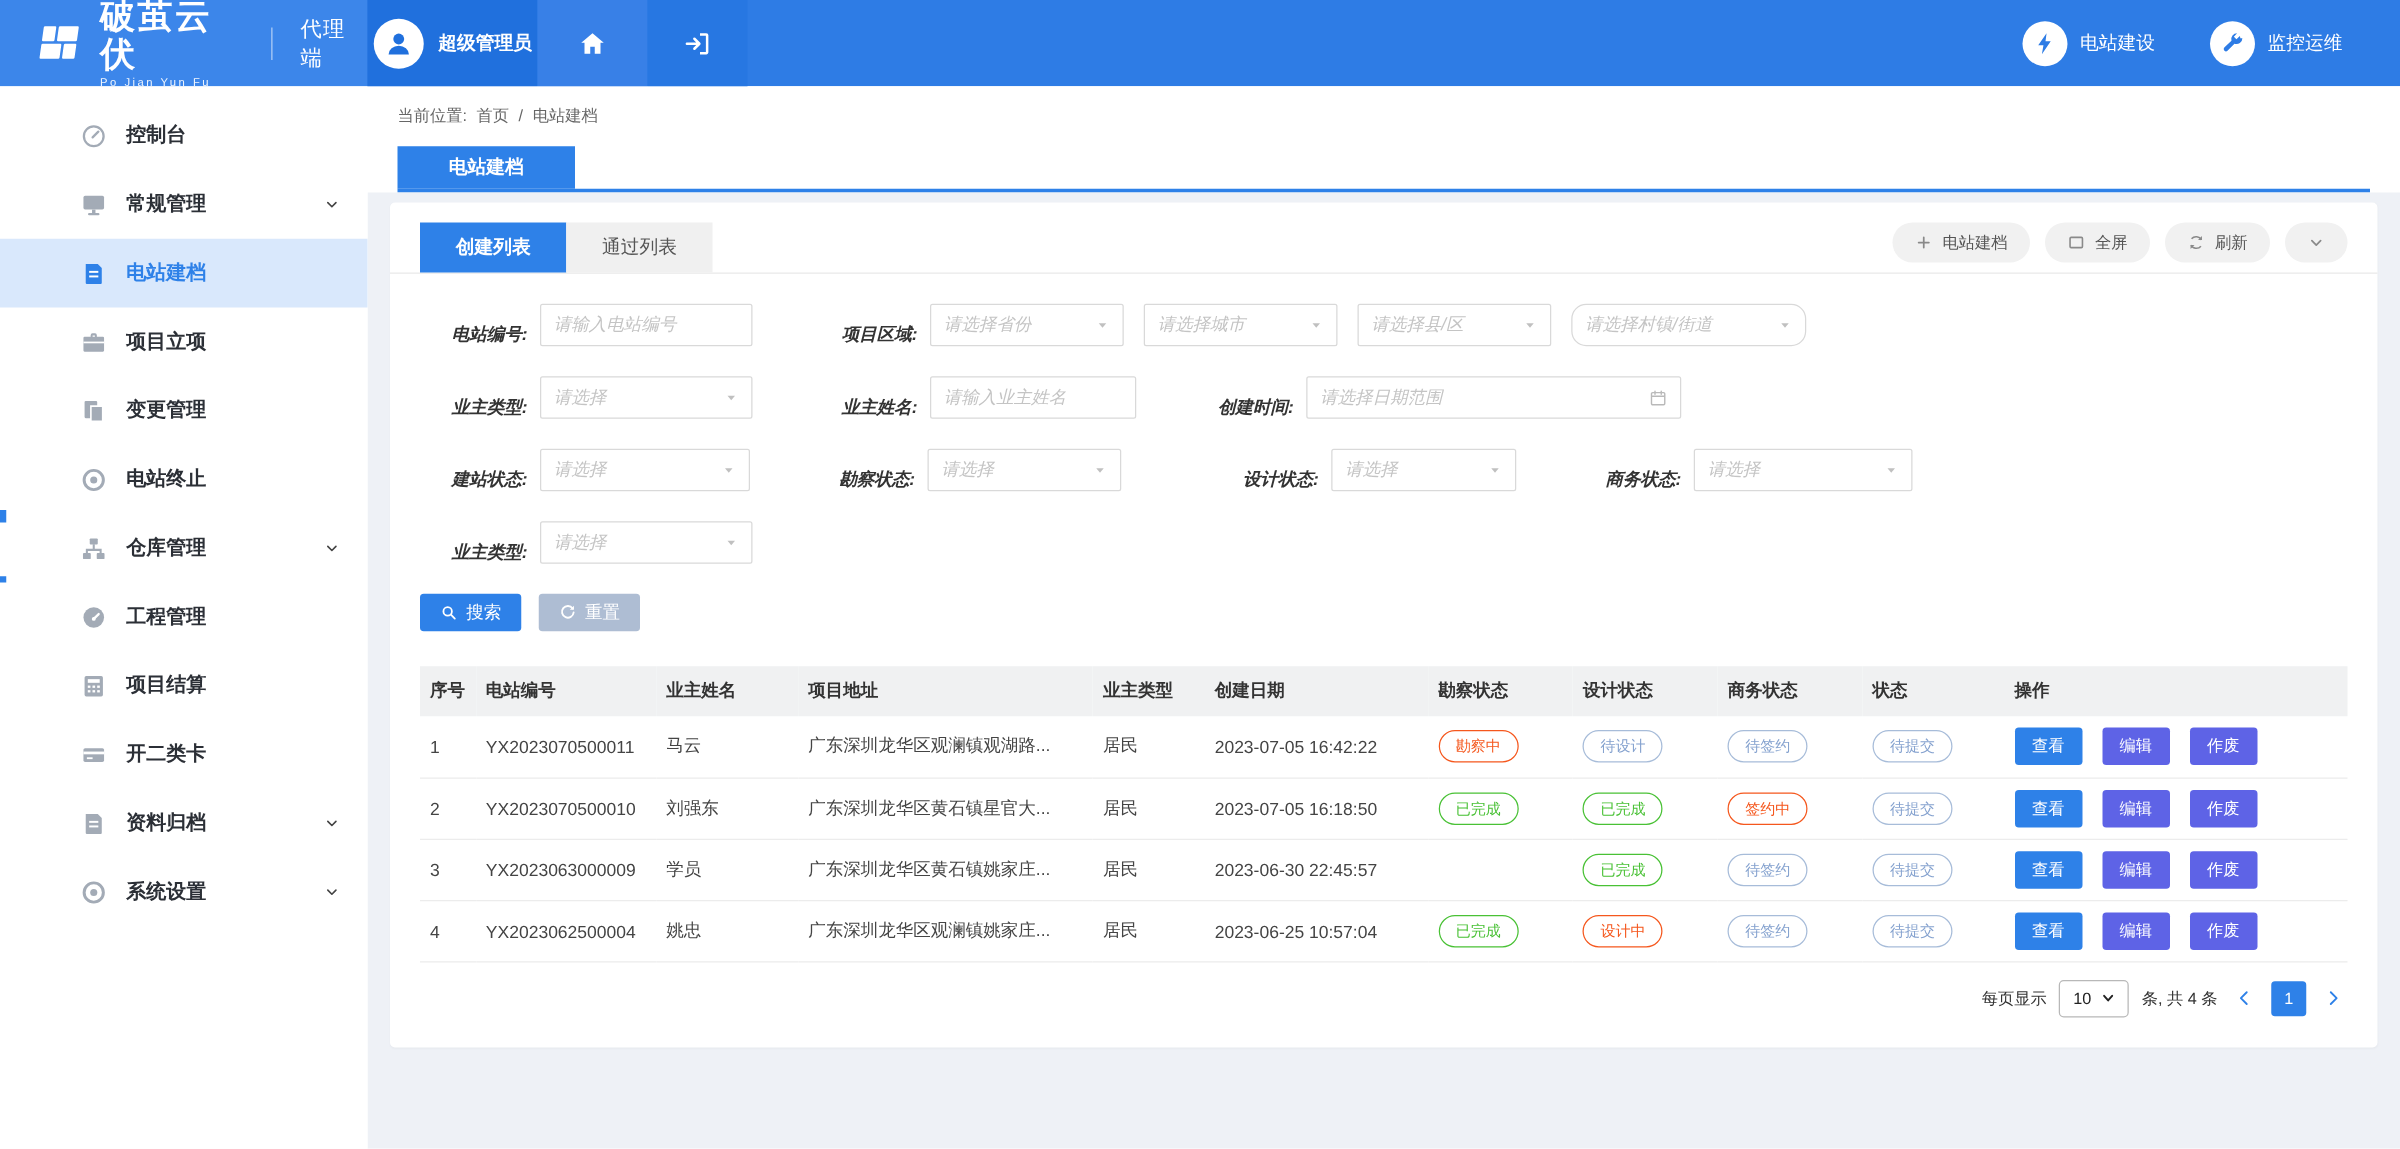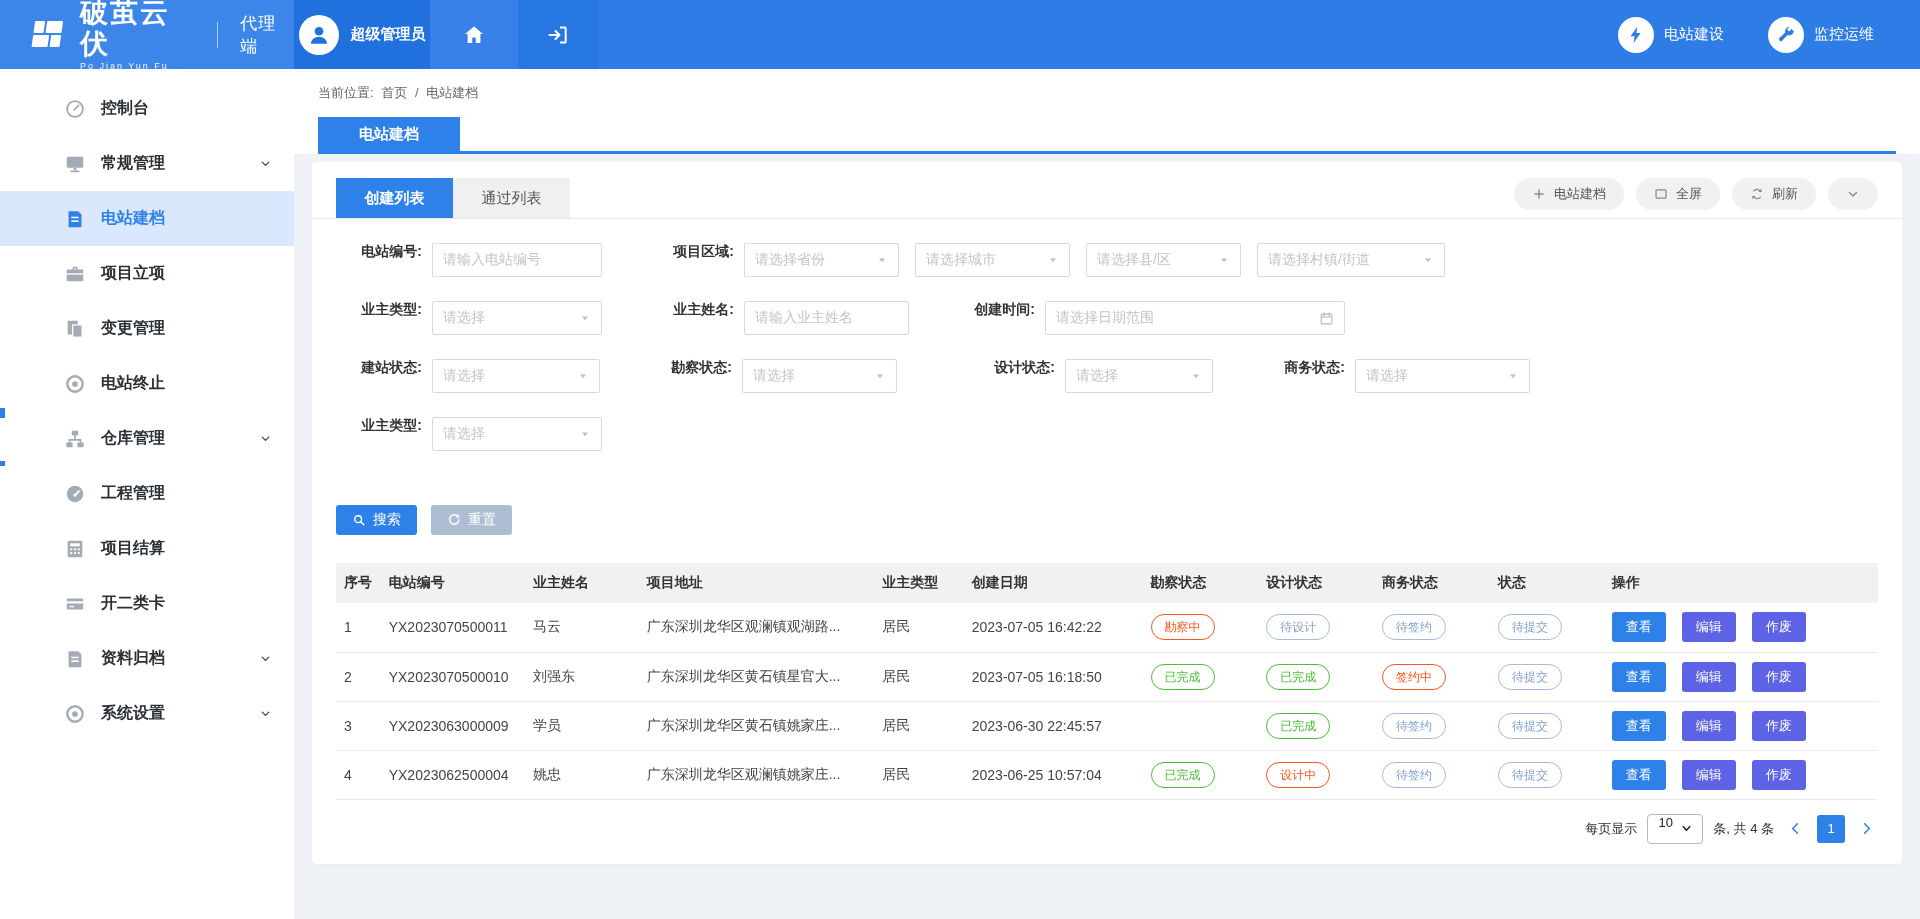--- a/index.html
+++ b/index.html
@@ -58,45 +58,45 @@
   .list-tabs{display:flex;}
   .list-tab{width:117px;height:40px;line-height:40px;text-align:center;font-size:15px;background:#f0f0f0;color:#555;cursor:pointer;}
   .list-tab.active{background:var(--primary);color:#fff;font-weight:700;}
   .head-actions{display:flex;gap:12px;margin-bottom:8px;}
   .pill-btn{display:flex;align-items:center;gap:8px;height:32px;padding:0 18px;border:none;border-radius:16px;background:#f1f1f1;color:#555;font-size:13px;cursor:pointer;font-family:inherit;}
   .pill-btn .ic{font-size:14px;color:#8a8a8a;}
 
   
   .filters{padding:24px 24px 0 24px;}
   .frow{display:flex;align-items:center;margin-bottom:24px;}
-  .fpair{display:flex;align-items:flex-start;}
+  .fpair{display:flex;align-items:flex-end;font-style:italic;}
   .flabel{width:86px;text-align:right;font-size:14px;font-weight:600;color:#333;margin-right:10px;white-space:nowrap;}
   .ctl{height:34px;border:1px solid #d9d9d9;border-radius:2px;background:#fff;display:flex;align-items:center;padding:0 10px;font-size:14px;color:#c4c4c4;cursor:pointer;}
   .ctl .caret{margin-left:auto;font-size:12px;color:#c0c0c0;}
   .ctl .cal{margin-left:auto;font-size:15px;color:#b9b9b9;}
   .sel-group{display:flex;gap:16px;}
 
   .filter-buttons{display:flex;gap:14px;padding:0 24px;margin-top:0;}
-  .btn{display:flex;align-items:center;justify-content:center;gap:7px;height:30px;padding:0 16px;border:none;border-radius:3px;color:#fff;font-size:14px;cursor:pointer;font-family:inherit;margin-top:30px;}
+  .btn{display:flex;align-items:center;justify-content:center;gap:7px;height:30px;padding:0 16px;border:none;border-radius:3px;color:#fff;font-size:14px;cursor:pointer;font-family:inherit;}
   .btn .ic{font-size:14px;}
   .btn-search{background:var(--primary);}
   .btn-reset{background:#aebdd3;}
 
   
   .table-wrap{padding:28px 24px 0 24px;}
   table{border-collapse:collapse;width:100%;table-layout:fixed;}
   thead th{background:#f0f1f2;height:40px;font-size:14px;font-weight:600;color:#333;text-align:left;padding:0 8px;}
   tbody td{height:49px;border-bottom:1px solid #ececec;font-size:14px;color:#444;padding:0 8px;white-space:nowrap;overflow:hidden;}
   .pillstat{display:inline-block;min-width:64px;padding:0 10px;height:26px;line-height:24px;border:1px solid;border-radius:14px;font-size:12px;text-align:center;background:#fff;}
   .row-actions{display:flex;gap:16px;}
   .act-btn{width:54px;height:30px;border:none;border-radius:3px;color:#ffffff;font-size:13px;cursor:pointer;font-family:inherit;}
 
   
   .pagination{display:flex;align-items:center;justify-content:flex-end;gap:10px;padding:14px 24px 20px 24px;font-size:13px;color:#333;}
-  .pp-select{display:flex;gap:8px;width:56px;height:30px;border:1px solid #b8b8b8;border-radius:4px;padding:0 8px;cursor:pointer;font-size:13px;color:#222;justify-content:center;}
+  .pp-select{display:flex;align-items:center;gap:8px;width:56px;height:30px;border:1px solid #b8b8b8;border-radius:4px;padding:0 8px;cursor:pointer;font-size:13px;color:#222;justify-content:center;}
   .pp-select .ic{font-size:11px;color:#222;}
   .pg-arrow{font-size:15px;color:var(--primary);cursor:pointer;display:flex;align-items:center;padding:0 4px;}
   .pg-num{width:28px;height:28px;border-radius:3px;background:var(--primary);color:#fff;display:flex;align-items:center;justify-content:center;font-size:13px;cursor:pointer;}
 </style>
 </head>
 <body>
 
 <header>
   <div class="hseg logo-seg">
     <span class="ic logo-mark">
@@ -398,21 +398,21 @@
                   </span>
                 </div>
                 <div class="ctl" style="width: 155px;">
                   <span>请选择县/区</span>
                   <span class="ic caret">
                     <svg viewBox="0 0 24 24">
                       <path d="M6 9h12l-6 7.5z" fill="currentColor"></path>
                     </svg>
                   </span>
                 </div>
-                <div class="ctl" style="width: 188px;">
+                <div class="ctl" style="width: 188px; border-radius: 12px;">
                   <span>请选择村镇/街道</span>
                   <span class="ic caret">
                     <svg viewBox="0 0 24 24">
                       <path d="M6 9h12l-6 7.5z" fill="currentColor"></path>
                     </svg>
                   </span>
                 </div>
               </div>
             </div>
           </div>

